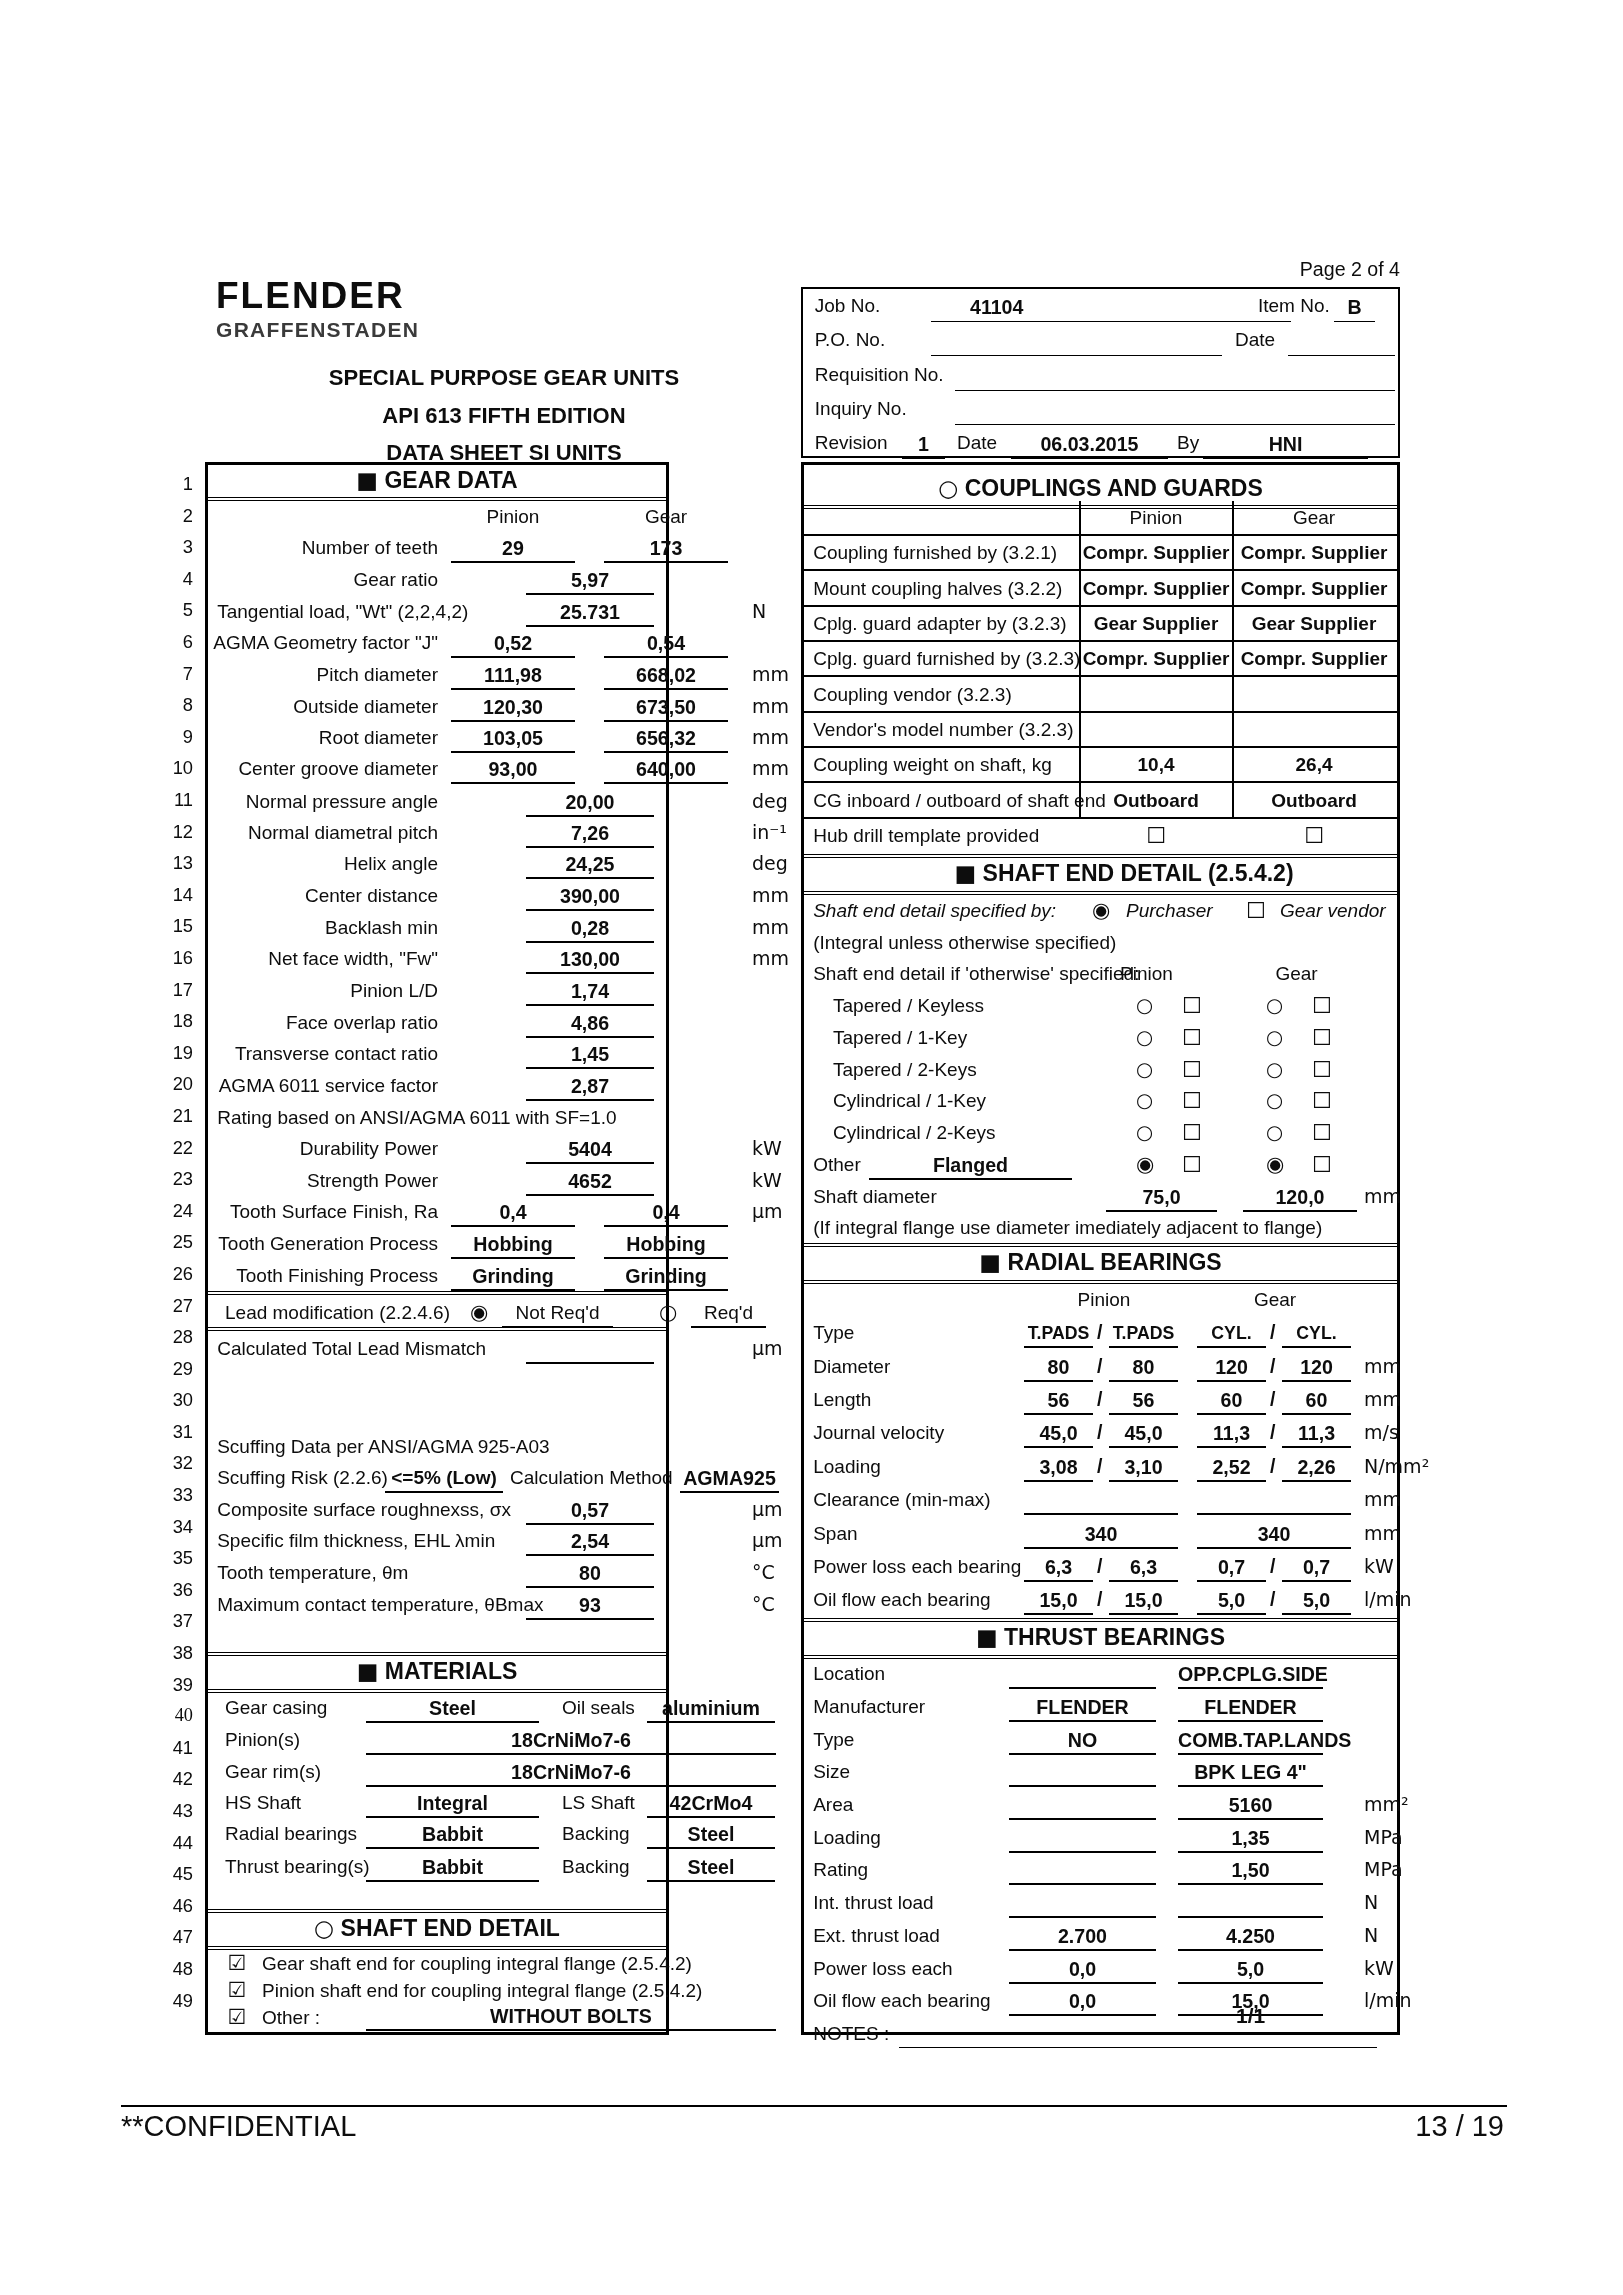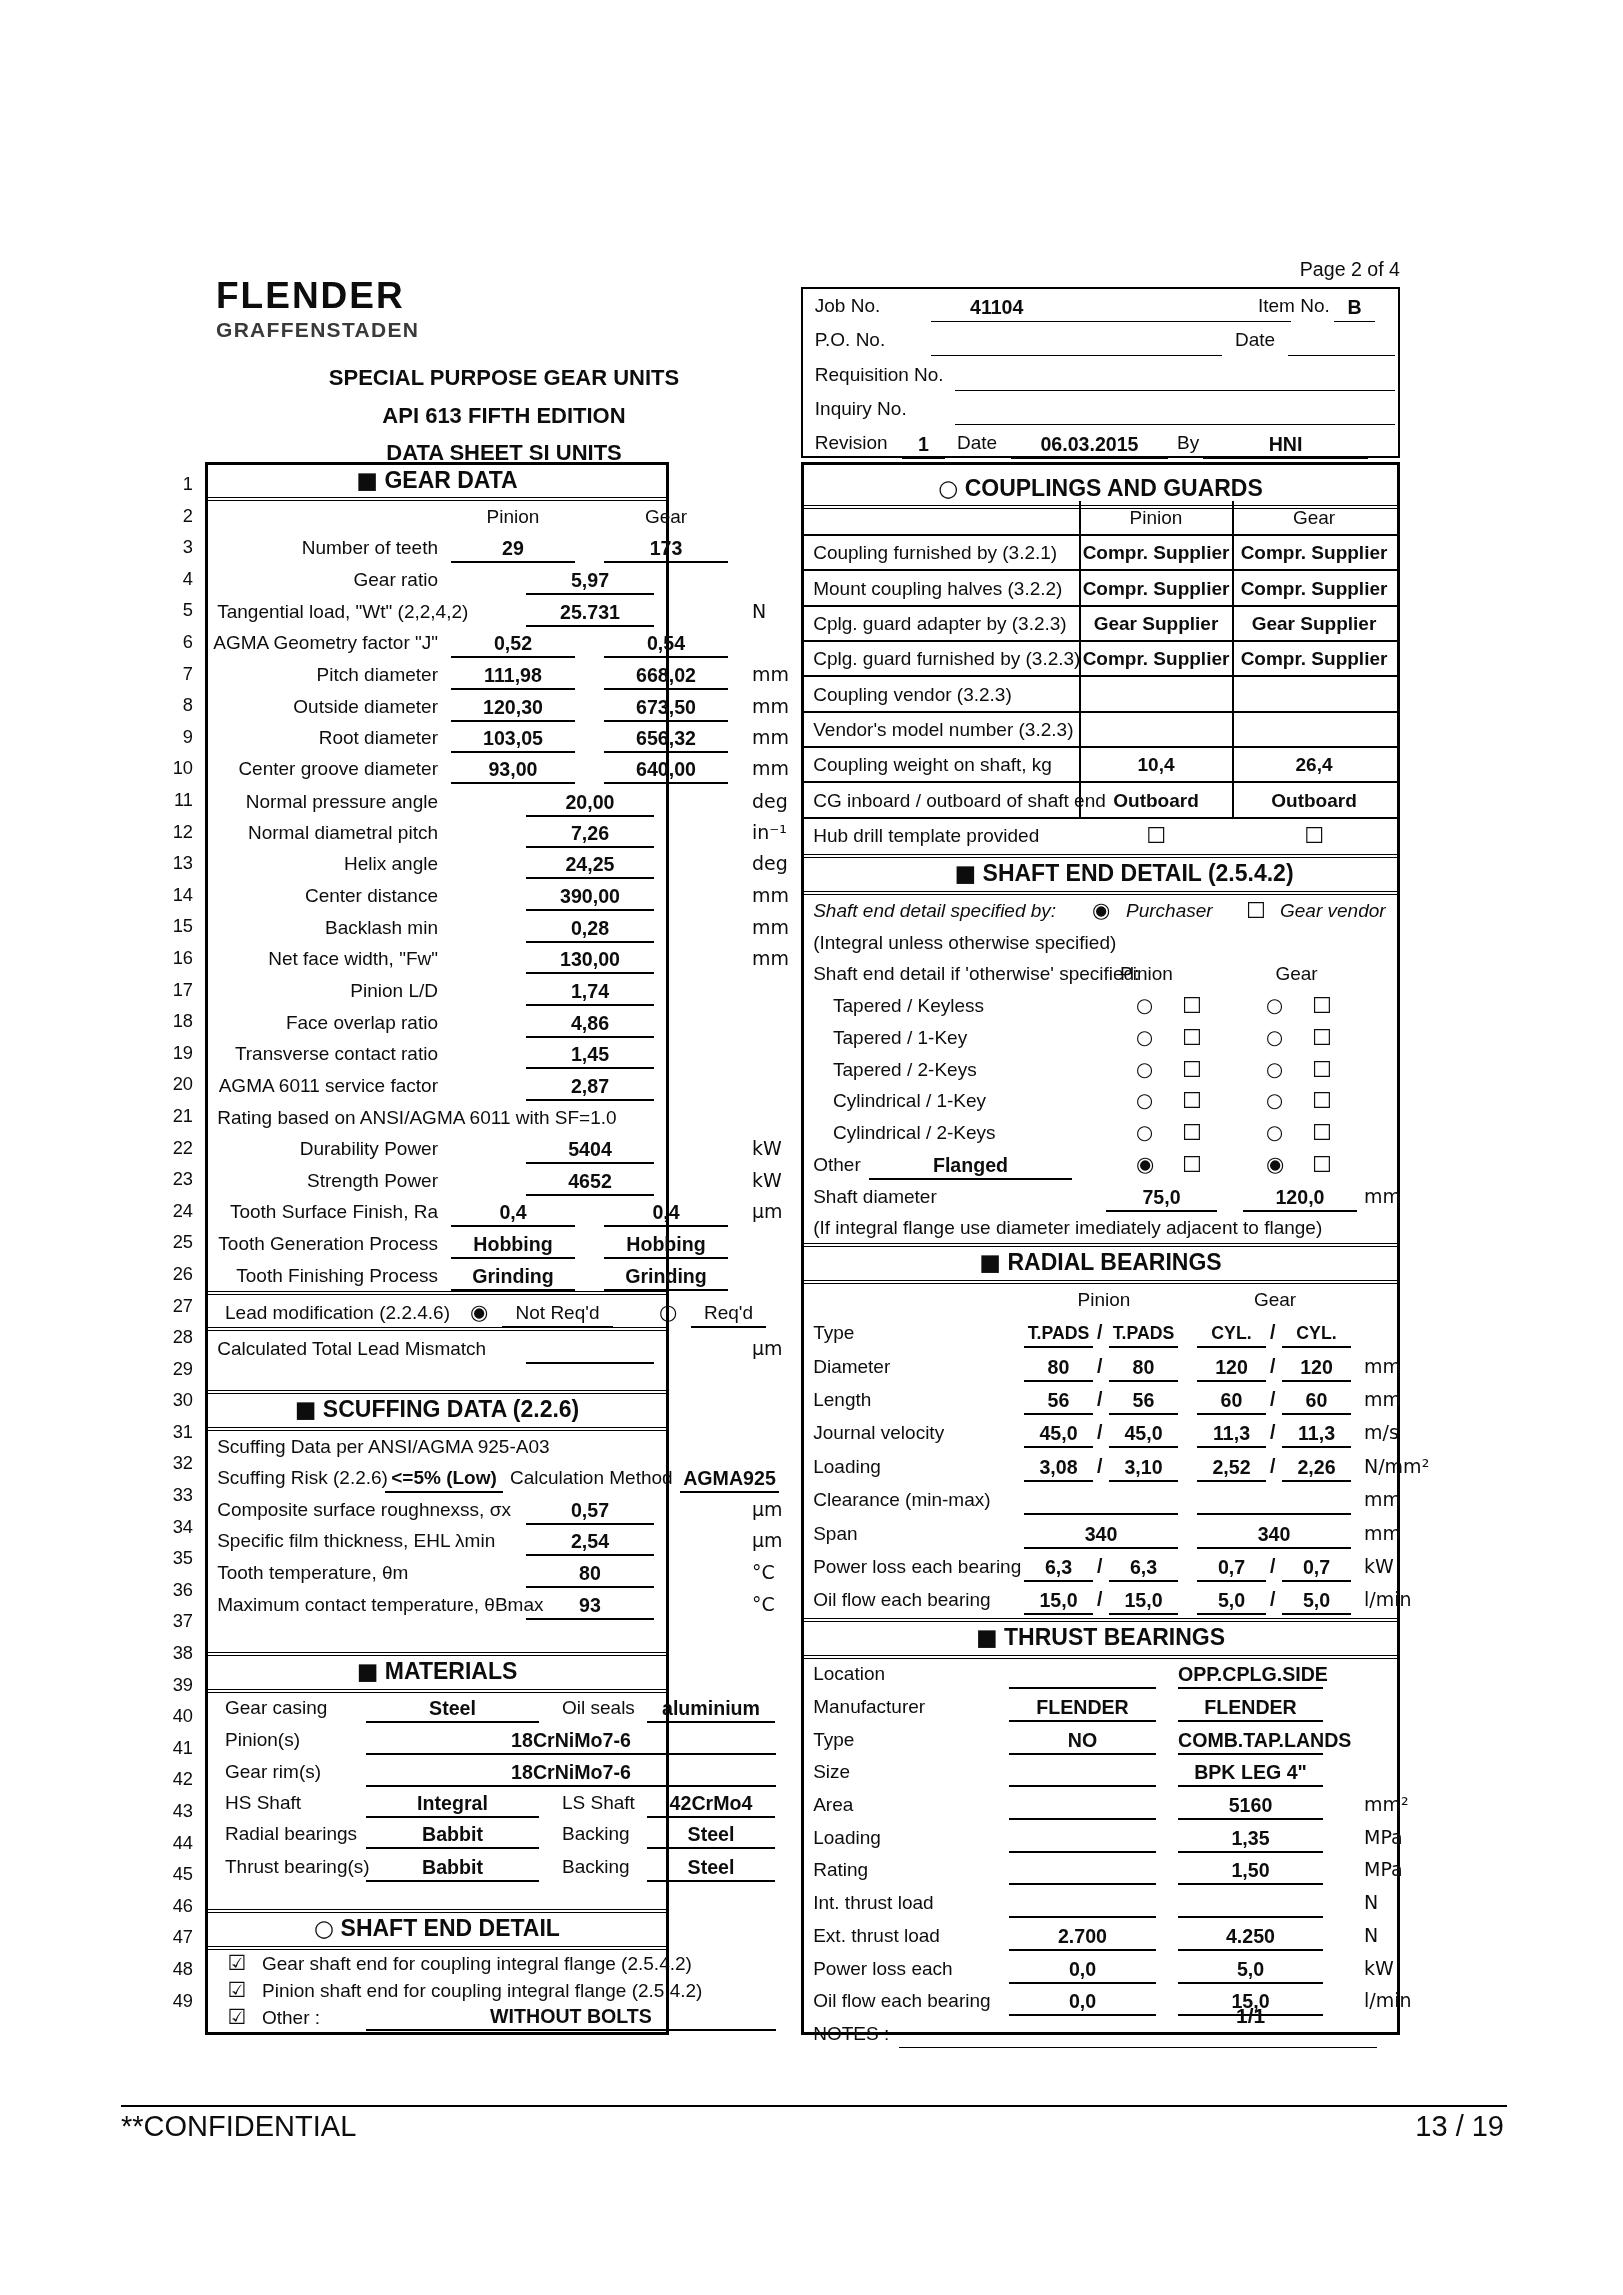--- a/index.html
+++ b/index.html
@@ -157,21 +157,21 @@
     <div class="rn" style="top: 916px;">30</div>
     <div class="rn" style="top: 948px;">31</div>
     <div class="rn" style="top: 979px;">32</div>
     <div class="rn" style="top: 1011px;">33</div>
     <div class="rn" style="top: 1043px;">34</div>
     <div class="rn" style="top: 1074px;">35</div>
     <div class="rn" style="top: 1106px;">36</div>
     <div class="rn" style="top: 1137px;">37</div>
     <div class="rn" style="top: 1169px;">38</div>
     <div class="rn" style="top: 1201px;">39</div>
-    <div class="rn" style="top: 1232px;">40</div>
+    <div class="rn" style="top: 1232px; font-family: Liberation Serif, serif;">40</div>
     <div class="rn" style="top: 1264px;">41</div>
     <div class="rn" style="top: 1295px;">42</div>
     <div class="rn" style="top: 1327px;">43</div>
     <div class="rn" style="top: 1359px;">44</div>
     <div class="rn" style="top: 1390px;">45</div>
     <div class="rn" style="top: 1422px;">46</div>
     <div class="rn" style="top: 1453px;">47</div>
     <div class="rn" style="top: 1485px;">48</div>
     <div class="rn" style="top: 1517px;">49</div>
   </div>
@@ -314,24 +314,20 @@
     <span class="lab gl" style="left:451px; font-size:21px;">○</span>
     <span class="val" style="left:483px; width:75px; font-weight:normal; font-size:19px;">Req'd</span>
   </div>
   <div class="dl" style="top:862px;"></div>
   <div class="row" style="top:868px;">
     <span class="lab" style="left:9.2px;">Calculated Total Lead Mismatch</span>
     <span class="val g-vs"></span>
     <span class="unit g-un">µm</span>
   </div>
 
-  <div class="sec-hdr hdr-mid" style="top:925px;">
-    <span class="gl">■</span>
-    <span>SCUFFING DATA (2.2.6)</span>
-  </div>
   <div class="row" style="top:966px;">
     <span class="lab g-labl">Scuffing Data per ANSI/AGMA 925-A03</span>
   </div>
   <div class="row" style="top:997px;">
     <span class="lab g-labl">Scuffing Risk (2.2.6)</span>
     <span class="val" style="left:177px; width:118px; font-size:19px;">&lt;=5% (Low)</span>
     <span class="lab" style="left:302px;">Calculation Method</span>
     <span class="val" style="left:472px; width:99px;">AGMA925</span>
   </div>
   <div class="row" style="top:1029px;">

